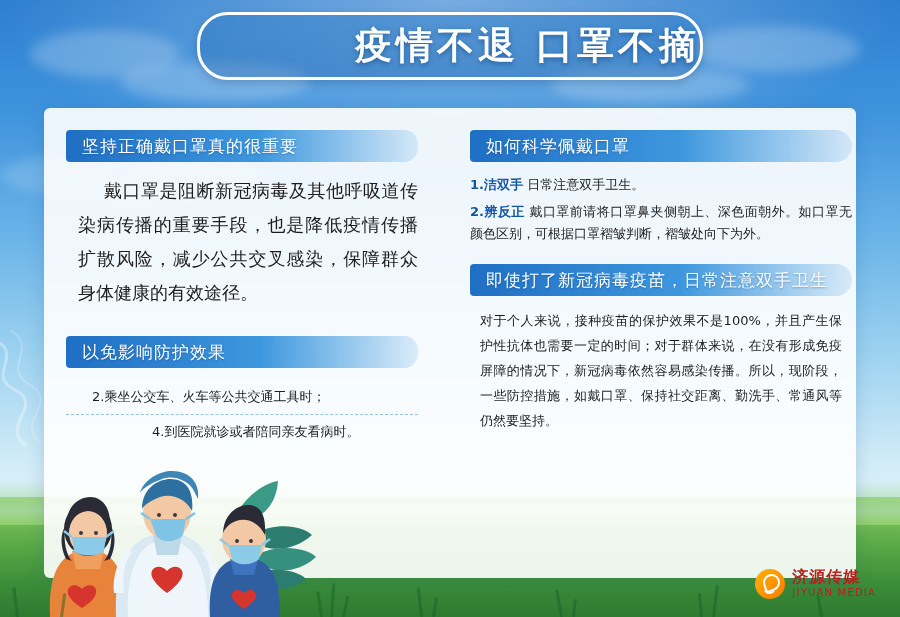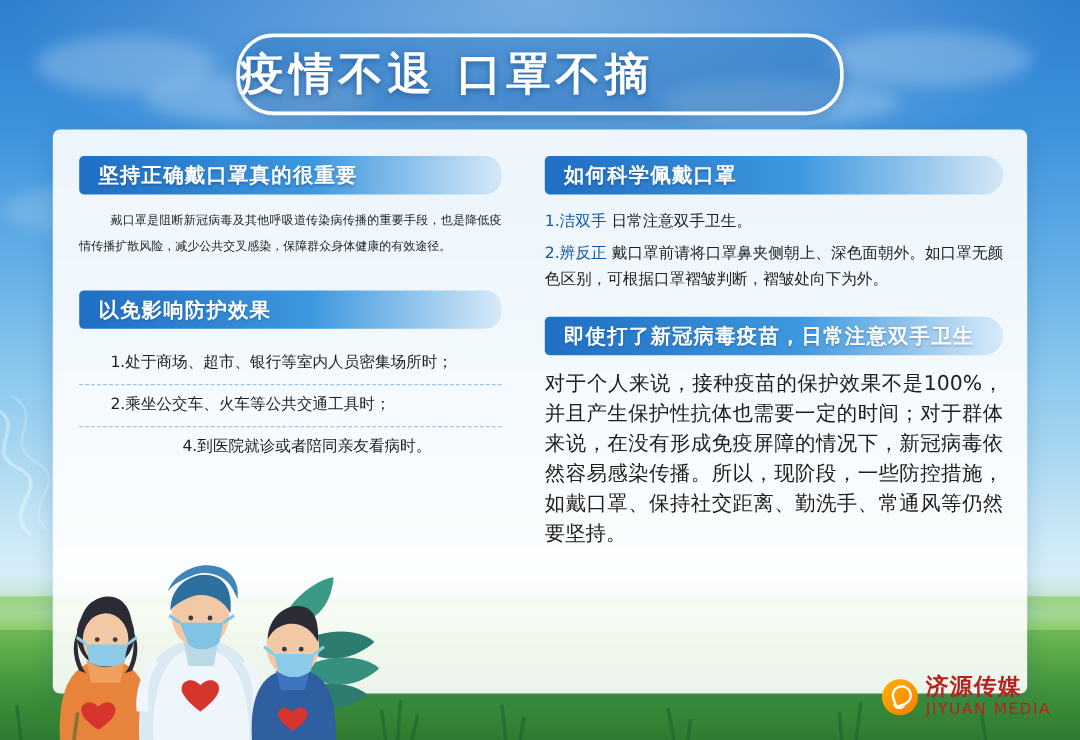--- a/index.html
+++ b/index.html
@@ -60,30 +60,30 @@
     background: rgba(25,94,40,0.45);
     border-radius: 2px 2px 0 0;
     transform-origin: bottom center;
   }
 
   
   .title-banner {
     position: absolute;
     left: 50%;
     transform: translateX(-50%);
-    top: 28px;
+    top: 12px;
     width: 500px;
     height: 62px;
     border: 3px solid #ffffff;
     border-radius: 31px;
     background: linear-gradient(180deg, rgba(44,122,196,0.45) 0%, rgba(28,96,170,0.35) 100%);
     box-shadow: 0 3px 10px rgba(10,50,100,0.25);
     display: flex;
     align-items: center;
-    justify-content: flex-start;
+    justify-content: flex-end;
   }
   .title-text {
     color: #ffffff;
     font-size: 37px;
     font-weight: bold;
     letter-spacing: 4px;
     text-shadow: 0 2px 5px rgba(12,60,120,0.55);
     white-space: nowrap;
   }
 
@@ -106,21 +106,21 @@
   }
 
   .col-left {
     position: absolute;
     left: 22px;
     top: 22px;
     width: 352px;
   }
   .col-right {
     position: absolute;
-    left: 410px;
+    left: 426px;
     top: 22px;
     width: 382px;
   }
 
   
   .ribbon {
     position: relative;
     height: 32px;
     border-radius: 4px 14px 14px 4px;
     background: linear-gradient(90deg, #1f6fc4 0%, #3d97de 55%, rgba(61,151,222,0.15) 100%);
@@ -129,33 +129,33 @@
     padding-left: 16px;
     box-sizing: border-box;
     margin-bottom: 12px;
   }
   .ribbon-wide {
     border-radius: 4px 16px 16px 4px;
   }
   .ribbon-text {
     color: #ffffff;
     font-size: 17px;
-    font-weight: bold;
+    font-weight: normal;
     letter-spacing: 1px;
     text-shadow: 0 1px 2px rgba(10,50,100,0.35);
     white-space: nowrap;
   }
 
   .para {
-    font-size: 10px;
-    line-height: 21px;
+    font-size: 18px;
+    line-height: 34px;
     color: #1d1d1d;
     text-align: justify;
     text-indent: 26px;
-    margin: 0 0 4px 0;
+    margin: 0 0 4px 12px;
   }
 
   
   .occasion-list {
     list-style: none;
     margin: 4px 0 0 0;
     padding: 0;
   }
   .occasion-item {
     position: relative;
@@ -183,33 +183,33 @@
   .step {
     display: block;
     font-size: 13px;
     line-height: 22px;
     color: #1d1d1d;
     margin-bottom: 5px;
     text-align: justify;
   }
   .step-key {
     color: #1256a8;
-    font-weight: normal;
+    font-weight: bold;
     white-space: nowrap;
   }
   .step-body {
     color: #1d1d1d;
   }
 
   .vaccine-para {
-    font-size: 17px;
+    font-size: 13px;
     line-height: 25px;
     color: #1d1d1d;
     text-align: justify;
-    margin: 0;
+    margin: 10px;
   }
 
   
   .logo {
     position: absolute;
     right: 24px;
     bottom: 18px;
     display: flex;
     align-items: center;
     gap: 7px;
@@ -236,28 +236,28 @@
     position: absolute;
     left: 9px; bottom: 5px;
     width: 11px; height: 6px;
     border-bottom: 2.5px solid #ffffff;
     border-radius: 0 0 8px 8px;
   }
   .logo-text {
     line-height: 1.05;
   }
   .logo-cn {
-    font-size: 19px;
+    font-size: 16px;
     font-weight: bold;
     color: #b4231f;
     letter-spacing: 1px;
     display: block;
   }
   .logo-en {
-    font-size: 13px;
+    font-size: 10px;
     color: #b4231f;
     letter-spacing: 1.2px;
     display: block;
     margin-top: 2px;
   }
 
   
   .family {
     position: absolute;
     left: 20px;
@@ -309,21 +309,20 @@
           <span class="ribbon-text">坚持正确戴口罩真的很重要</span>
         </div>
         <p class="para">戴口罩是阻断新冠病毒及其他呼吸道传染病传播的重要手段，也是降低疫情传播扩散风险，减少公共交叉感染，保障群众身体健康的有效途径。</p>
 
         <div style="height:22px"></div>
 
         <div class="ribbon">
           <span class="ribbon-text">以免影响防护效果</span>
         </div>
         <ul class="occasion-list">
-          <li class="occasion-item occ-indent-1">1.处于商场、超市、银行等室内人员密集场所时；</li>
           <li class="occasion-item occ-indent-2">2.乘坐公交车、火车等公共交通工具时；</li>
           <li class="occasion-item occ-indent-4">4.到医院就诊或者陪同亲友看病时。</li>
         </ul>
       </div>
 
       <div class="col-right">
 
         <div class="ribbon ribbon-wide">
           <span class="ribbon-text">如何科学佩戴口罩</span>
         </div>

